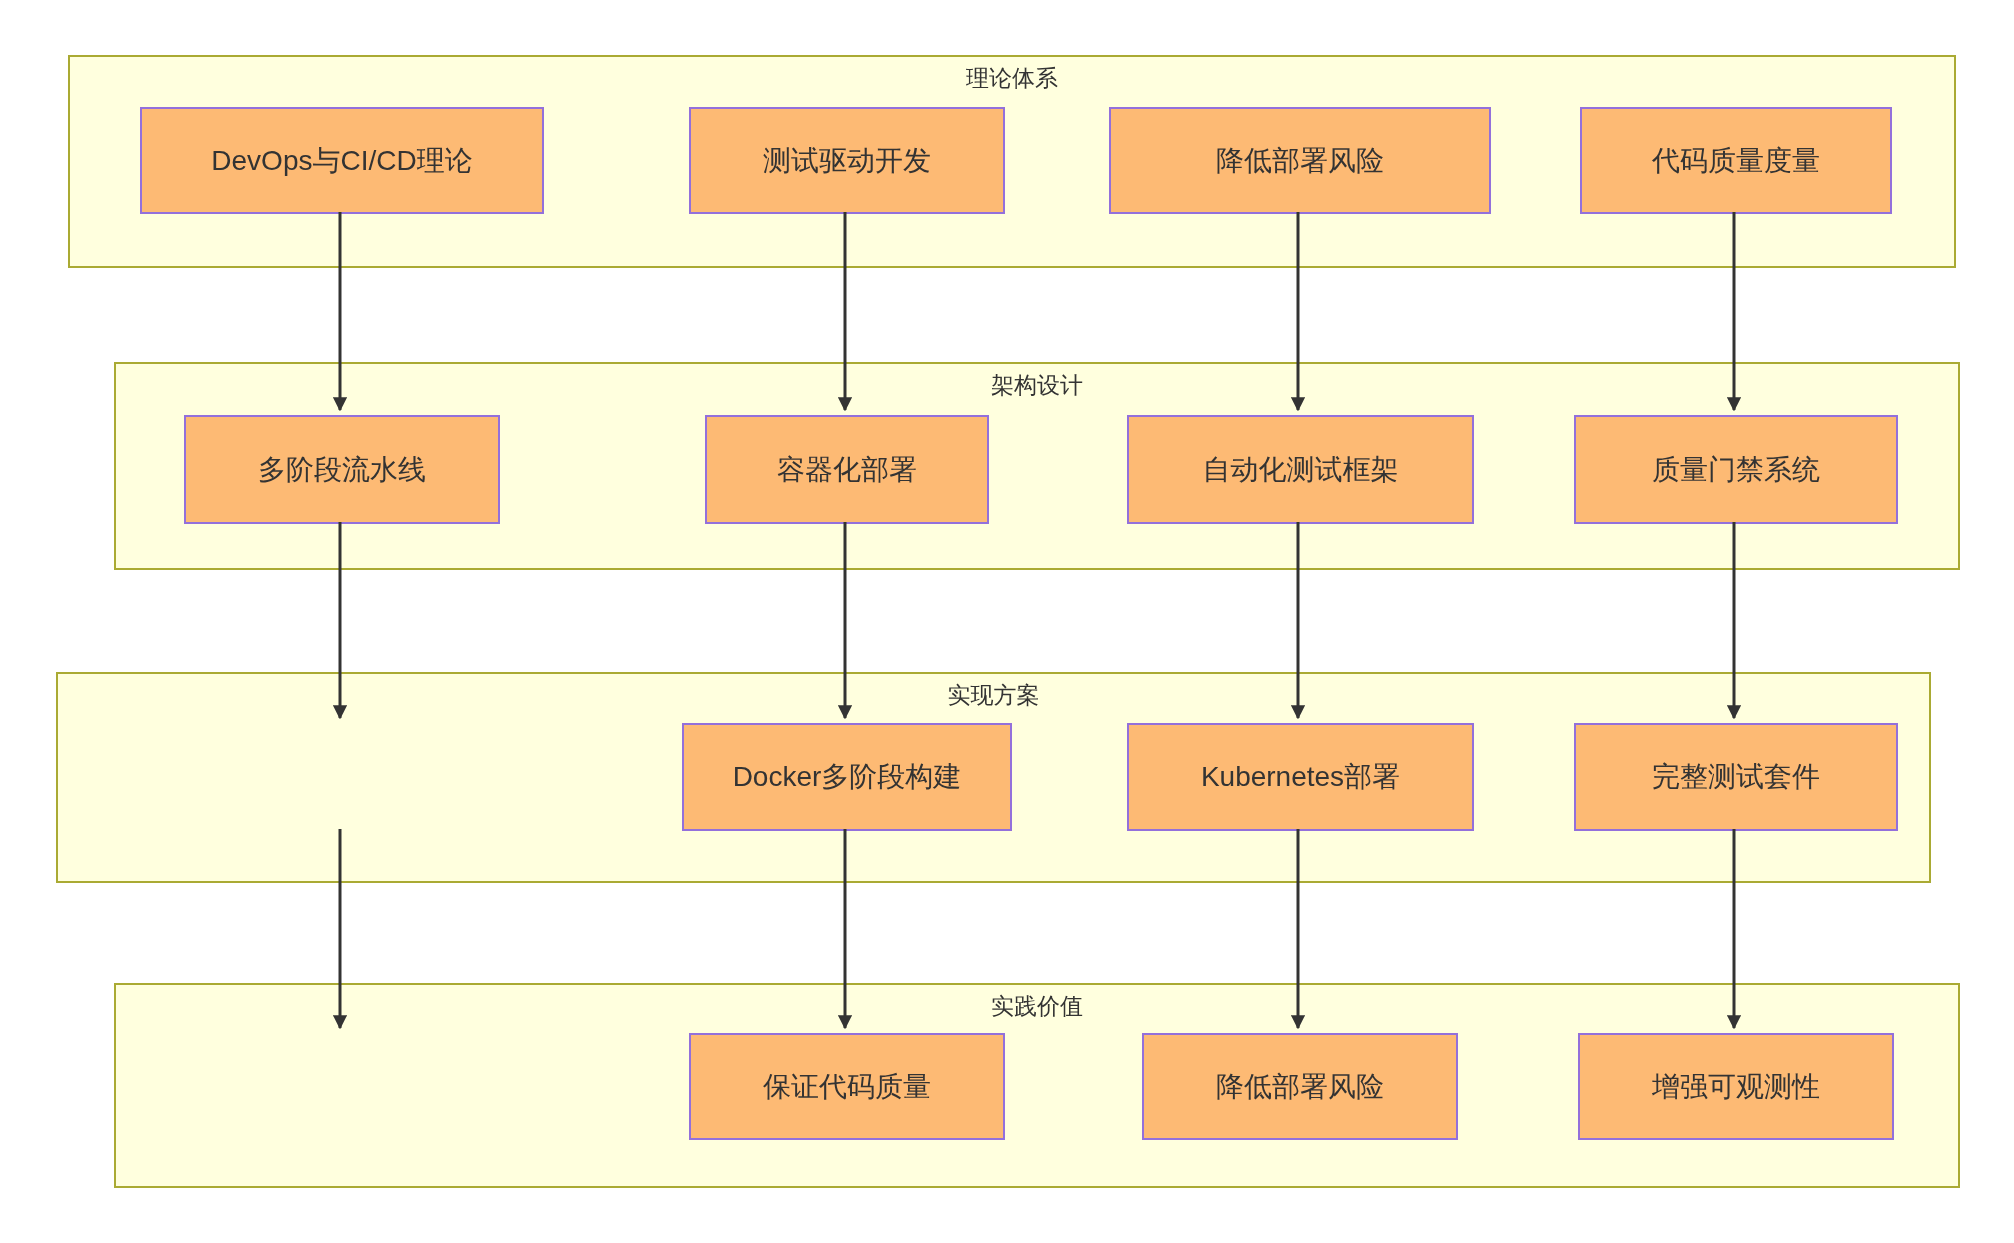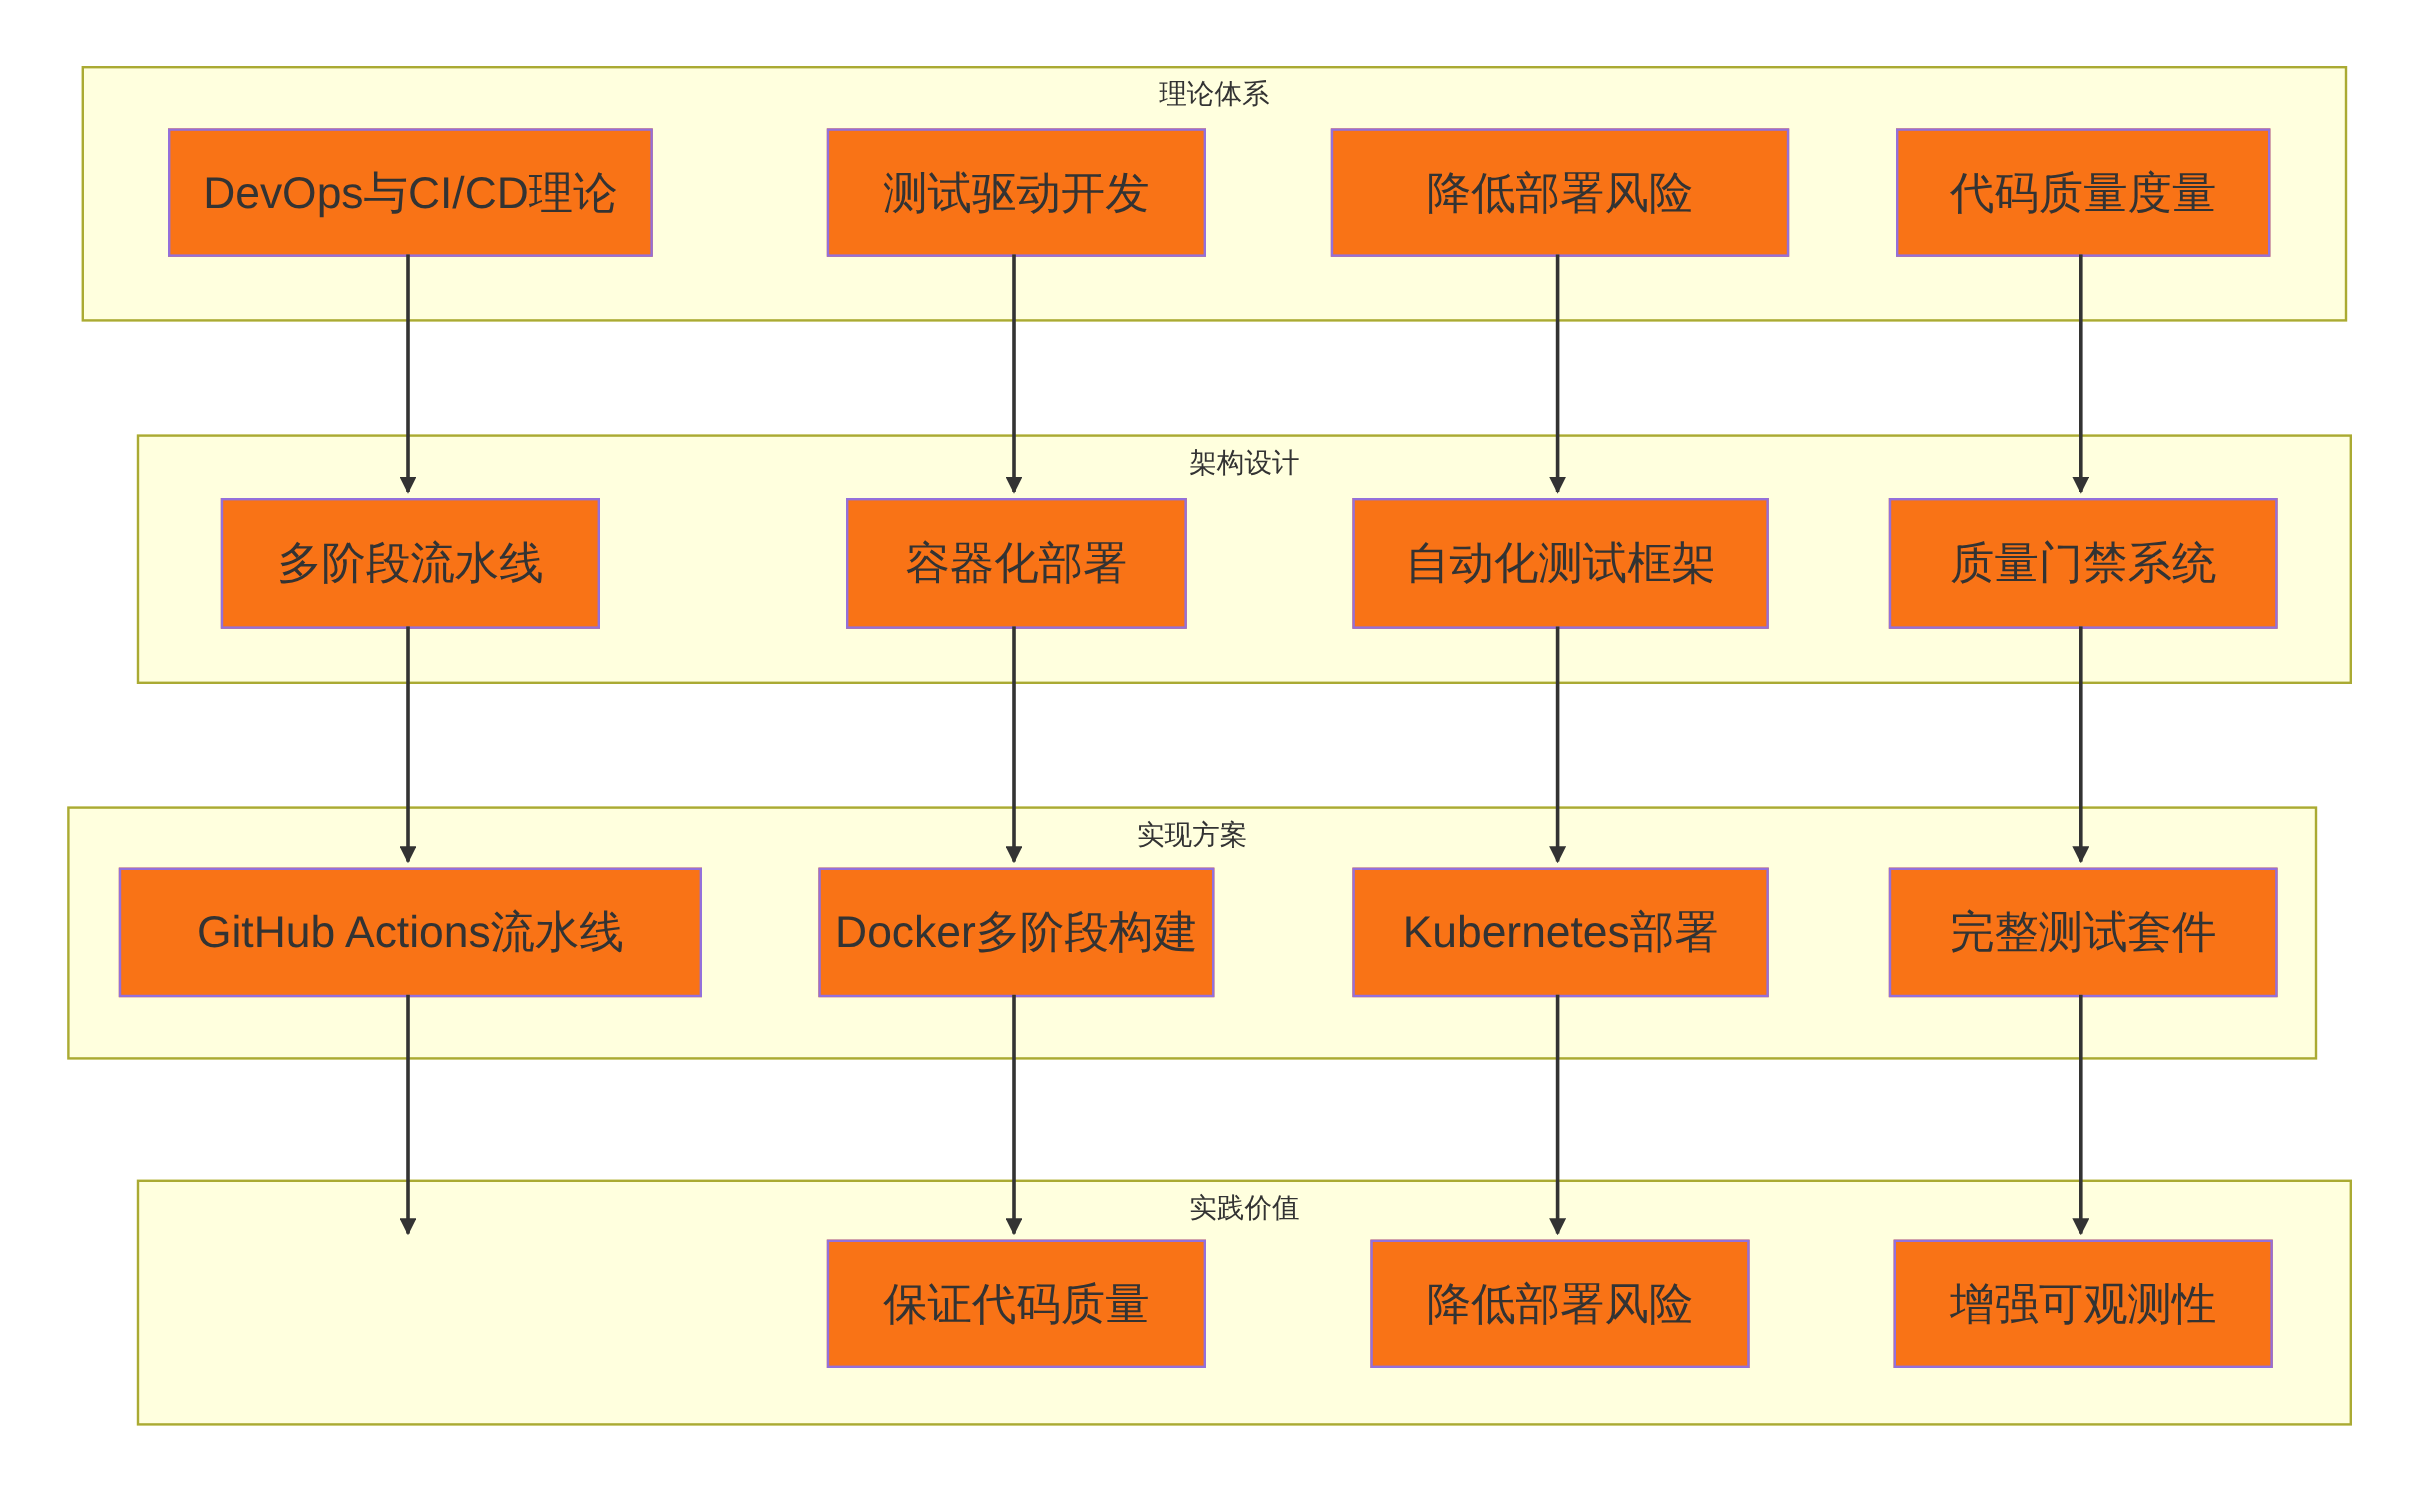--- a/index.html
+++ b/index.html
@@ -20,27 +20,27 @@
   .band-title {
     position:absolute;
     left:0; right:0; top:4px;
     text-align:center;
     font-size:23px;
     line-height:34px;
     color:#333333;
   }
   .node {
     position:absolute;
-    background:#f97316;
+    background:#fdba74;
     border:2.5px solid #9370db;
     box-sizing:border-box;
     display:flex;
     align-items:center;
     justify-content:center;
-    font-size:37px;
+    font-size:28px;
     color:#333333;
     white-space:nowrap;
   }
   svg.arrows {
     position:absolute;
     left:0; top:0;
     width:2014px; height:1243px;
     pointer-events:none;
   }
 </style>
@@ -60,21 +60,20 @@
   <section class="band" style="left:114px; top:362px; width:1846px; height:208px;">
     <div class="band-title">架构设计</div>
     <div class="node" style="left:68px;  top:51px; width:316px; height:109px;">多阶段流水线</div>
     <div class="node" style="left:1011px;top:51px; width:347px; height:109px;">自动化测试框架</div>
     <div class="node" style="left:589px; top:51px; width:284px; height:109px;">容器化部署</div>
     <div class="node" style="left:1458px;top:51px; width:324px; height:109px;">质量门禁系统</div>
   </section>
 
   <section class="band" style="left:56px; top:672px; width:1875px; height:211px;">
     <div class="band-title">实现方案</div>
-    <div class="node" style="left:41px;  top:49px; width:486px; height:108px;">GitHub Actions流水线</div>
     <div class="node" style="left:624px; top:49px; width:330px; height:108px;">Docker多阶段构建</div>
     <div class="node" style="left:1069px;top:49px; width:347px; height:108px;">Kubernetes部署</div>
     <div class="node" style="left:1516px;top:49px; width:324px; height:108px;">完整测试套件</div>
   </section>
 
   <section class="band" style="left:114px; top:983px; width:1846px; height:205px;">
     <div class="band-title">实践价值</div>
     <div class="node" style="left:1026px;top:48px; width:316px; height:107px;">降低部署风险</div>
     <div class="node" style="left:573px; top:48px; width:316px; height:107px;">保证代码质量</div>
     <div class="node" style="left:1462px;top:48px; width:316px; height:107px;">增强可观测性</div>

